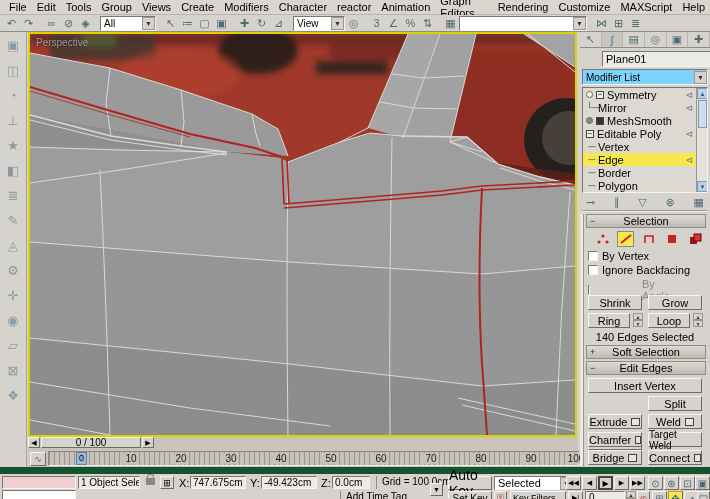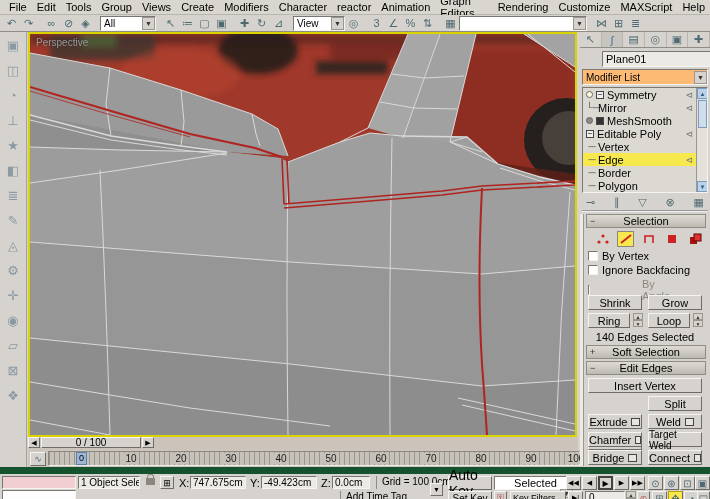--- a/index.html
+++ b/index.html
@@ -285,21 +285,21 @@
     <span class="tab">◎</span>
     <span class="tab">▣</span>
     <span class="tab">✚</span>
   </div>
 
   <div class="namerow">
     <div class="sunken namefield">Plane01</div>
     <div class="swatch" style="background:#cdd65a;"></div>
   </div>
 
-  <div class="tdd modlist" style="background:#fdba74;">
+  <div class="tdd modlist" style="background:#7dd3fc;">
       <span>Modifier List</span>
       <span class="arr">▼</span>
     </div>
 
   <div class="stackbox">
     <div class="stackrow">
         <span class="bulb"></span>
         <span class="boxicon">−</span>
         <span>Symmetry</span>
         <span class="pin">⊲</span>
@@ -466,21 +466,21 @@
   <div class="sunken sb-abs" style="left:261px;top:2px;width:56px;height:13px;font-size:10px;padding-left:2px;">-49.423cm</div>
   <span class="sb-abs" style="left:321px;top:3px;">Z:</span>
   <div class="sunken sb-abs" style="left:332px;top:2px;width:38px;height:13px;font-size:10px;padding-left:2px;">0.0cm</div>
   <div class="sb-abs" style="left:376px;top:2px;width:84px;height:13px;border-left:1px solid #8f8c86;padding-left:5px;font-size:10px;">Grid = 100.0cm</div>
 
   <div class="sb-abs" style="left:340px;top:17px;font-size:10px;border-left:1px solid #8f8c86;padding-left:5px;">Add Time Tag</div>
 
   <div class="btn3d sb-abs" style="left:430px;top:9px;width:13px;height:13px;font-size:7px;">▼</div>
 
   <div class="btn3d sb-abs" style="left:448px;top:2px;width:44px;height:14px;font-size:14px;">Auto Key</div>
-  <div class="tdd sb-abs" style="left:494px;top:2px;width:80px;height:14px;background:#fff;flex-direction:column;">
+  <div class="tdd sb-abs" style="left:494px;top:2px;width:80px;height:14px;background:#fff;">
       <span>Selected</span>
       <span class="arr">▼</span>
     </div>
   <div class="btn3d sb-abs pb" style="left:566px;top:2px;">◀◀</div>
   <div class="btn3d sb-abs pb" style="left:582px;top:2px;">◀</div>
   <div class="btn3d sb-abs pb play" style="left:598px;top:2px;">▶</div>
   <div class="btn3d sb-abs pb" style="left:614px;top:2px;">▶</div>
   <div class="btn3d sb-abs pb" style="left:630px;top:2px;">▶▶</div>
   <div class="btn3d sb-abs navicon" style="left:648px;top:2px;">⊙</div>
   <div class="btn3d sb-abs navicon" style="left:664px;top:2px;">⊛</div>

